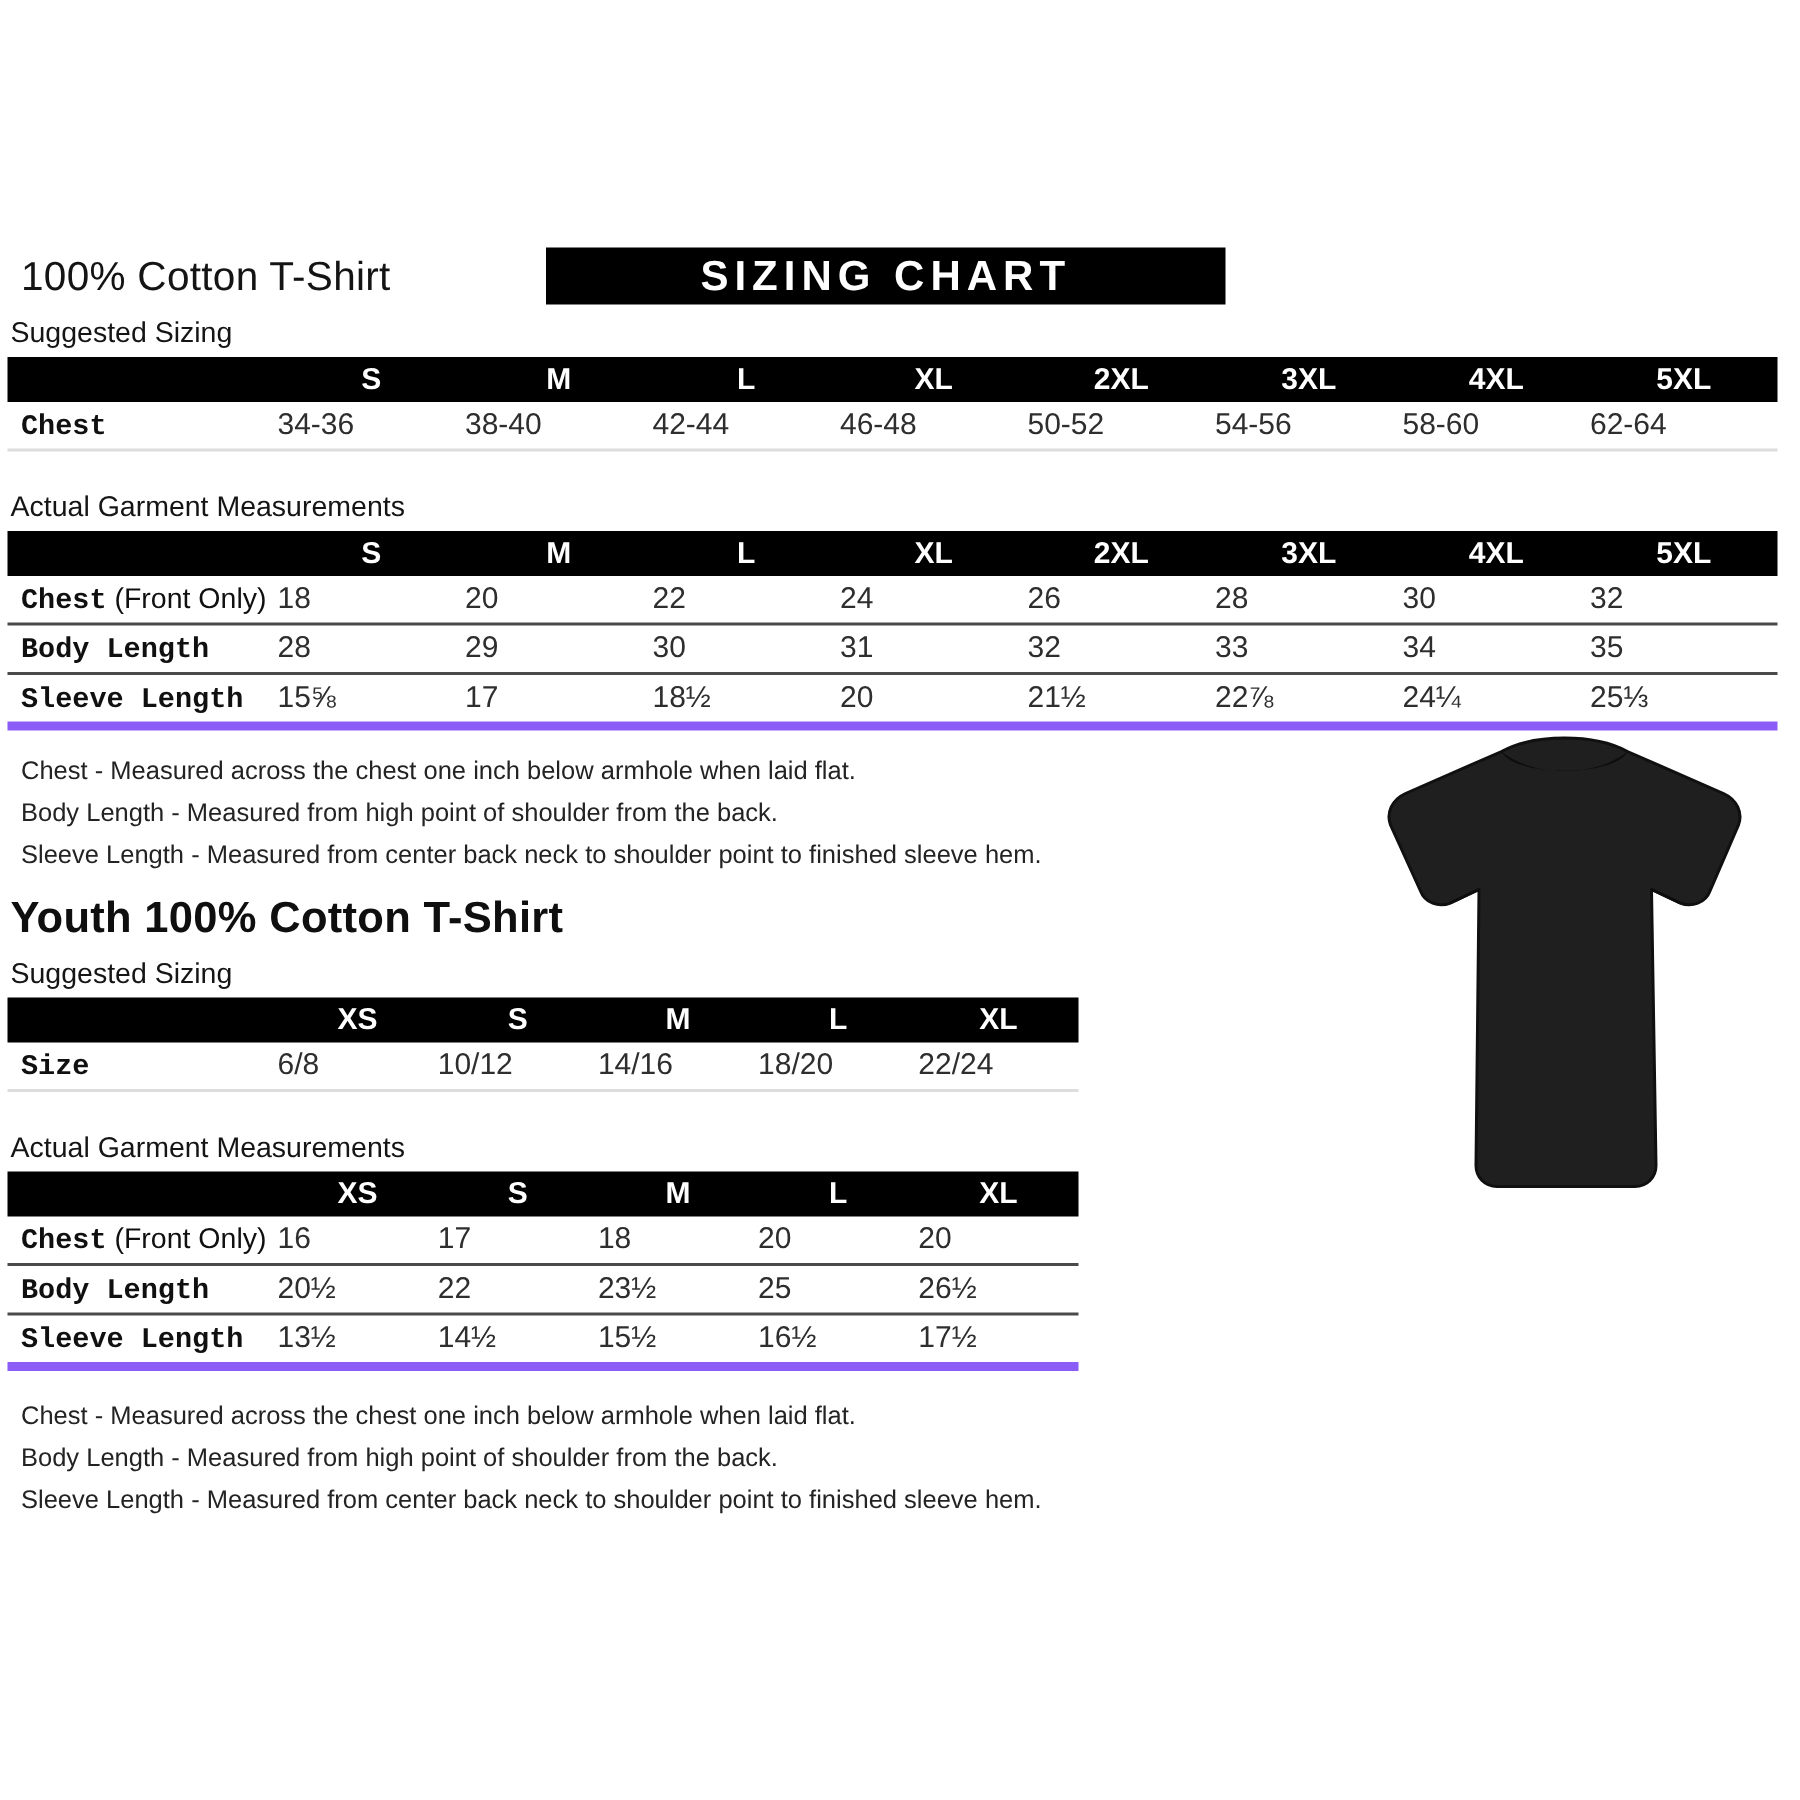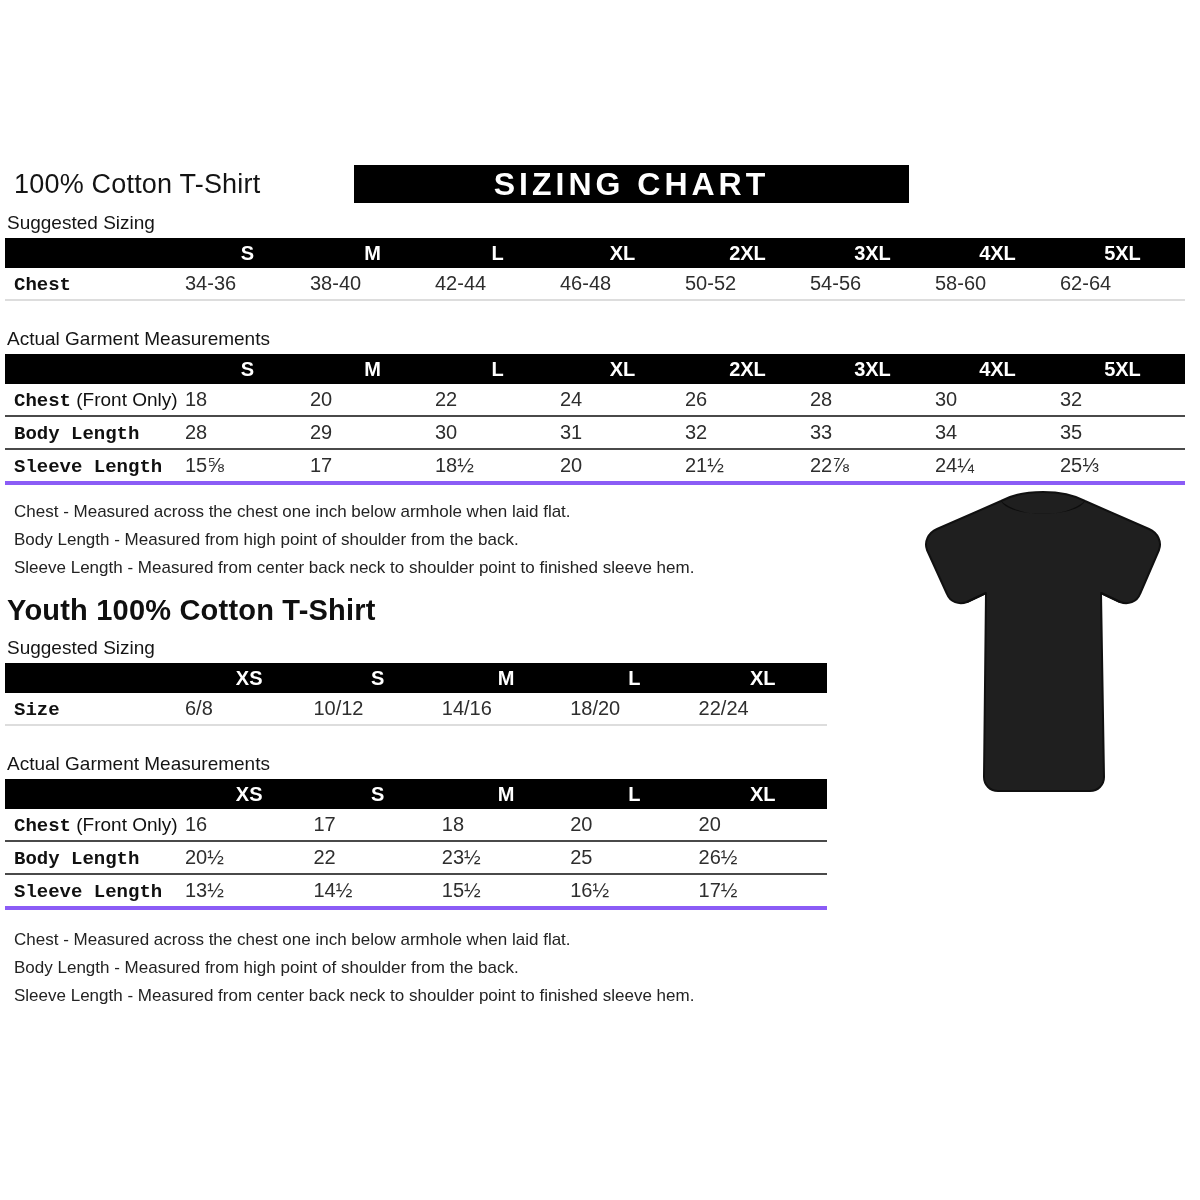--- a/index.html
+++ b/index.html
@@ -8,62 +8,62 @@
     width:1200px;height:1200px;
     background:#ffffff;
     font-family:"Liberation Sans", sans-serif;
     color:#1a1a1a;
     overflow:hidden;
   }
   .content{padding:0 15px 0 5px;}
   .top-spacer{height:163px;}
 
   
-  .header-row{display:flex;align-items:center;height:42px;}
+  .header-row{display:flex;align-items:center;height:42px;gap:10px;}
   .page-title{
     flex:0 0 340px;
     font-size:27px;font-weight:400;color:#141414;
     padding-left:9px;letter-spacing:0.2px;
     white-space:nowrap;
   }
   .banner{
-    width:555px;height:38px;
+    width:453px;height:38px;
     background:#000000;color:#ffffff;
     display:flex;align-items:center;justify-content:center;
-    font-size:32px;font-weight:bold;letter-spacing:4px;
+    font-size:28px;font-weight:bold;letter-spacing:4px;
   }
 
   .section-label{
     font-size:19px;color:#151515;
     margin-top:7px;margin-bottom:4px;
     padding-left:2px;height:22px;
   }
 
   
   .sz-table{margin-top:2px;}
   .row{display:grid;}
   .cols-adult{grid-template-columns:180px repeat(8,1fr);width:1180px;}
-  .cols-youth{grid-template-columns:180px repeat(5,1fr);width:822px;}
+  .cols-youth{grid-template-columns:180px repeat(5,1fr);width:714px;}
   .th-row{background:#000000;}
   .th{
     color:#ffffff;font-weight:bold;font-size:20px;
     text-align:center;line-height:30px;height:30px;
   }
   .td{
     text-align:left;font-size:20px;color:#2e2e2e;
     line-height:31px;height:31px;
   }
   .td-label{
     text-align:left;padding-left:9px;
     font-size:19px;color:#101010;line-height:31px;height:31px;
     white-space:nowrap;
   }
   .td-label .b{font-weight:bold;font-family:Liberation Mono, monospace;}
   .sep{border-top:2px solid #4a4a4a;}
-  .end{border-bottom:4px solid #8b5cf6;}
+  .end{border-bottom:6px solid #8b5cf6;}
   .light-end{border-bottom:2px solid #dddddd;}
 
   
   .notes{margin-top:13px;padding-left:9px;}
   .note-line{font-size:17px;color:#232323;line-height:28px;}
 
   .youth-title{
     font-size:29px;font-weight:bold;color:#0f0f0f;
     margin-top:12px;height:36px;padding-left:2px;
     letter-spacing:0.2px;

